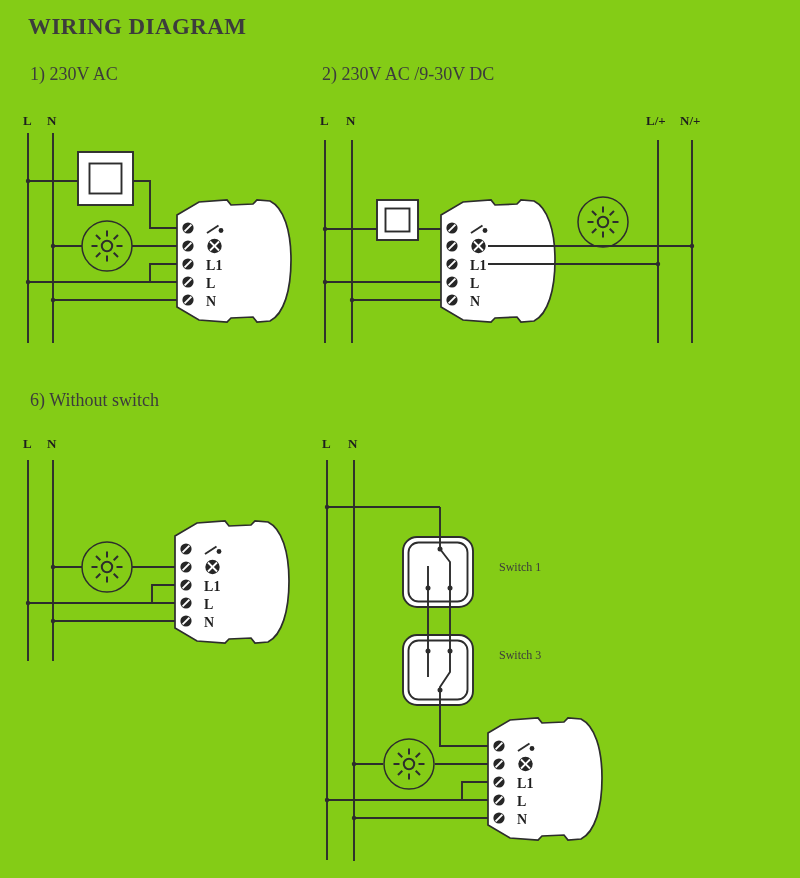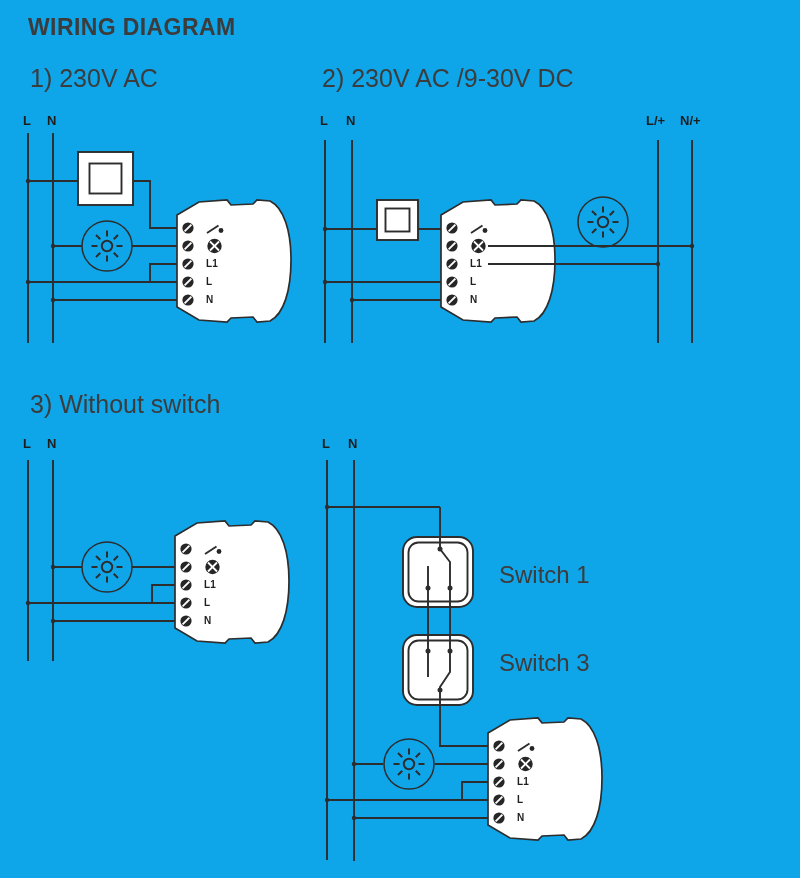--- a/index.html
+++ b/index.html
@@ -1,24 +1,24 @@
 <!DOCTYPE html>
 <html><head>
 <meta charset="utf-8">
 <style>
   html,body{margin:0;padding:0;background:#fff;}
-  .page{position:relative;width:800px;height:878px;background:#0ea5e9;overflow:hidden;
-        font-family:Liberation Sans, sans-serif;color:#3c3c3c;}
+  .page{position:relative;width:800px;height:878px;background:#84cc16;overflow:hidden;
+        font-family:Liberation Serif, serif;color:#3c3c3c;}
   .page svg{position:absolute;left:0;top:0;}
   .lbl{position:absolute;white-space:nowrap;line-height:1.15;}
   .title{font-size:23px;font-weight:600;letter-spacing:.4px;color:#3c3c3c;}
-  .cap{font-size:25px;color:#3c3c3c;}
+  .cap{font-size:18px;color:#3c3c3c;}
   .bus{font-size:13px;font-weight:700;color:#1e1e1e;}
-  .term{font-size:10px;font-weight:700;color:#1e1e1e;letter-spacing:.2px;}
-  .swlbl{font-size:24px;color:#3c3c3c;}
+  .term{font-size:14px;font-weight:700;color:#1e1e1e;letter-spacing:.2px;}
+  .swlbl{font-size:12px;color:#3c3c3c;}
 </style>
 </head>
 <body>
 
 <div class="page">
 
   <svg width="800" height="878" viewBox="0 0 800 878">
     <defs>
       <g id="screw">
         <circle r="5.6" fill="#262626" stroke="none"></circle>
@@ -135,21 +135,21 @@
         </g>
         <use href="#lamp" transform="translate(409,764)"></use>
       </g>
     </g>
   </svg>
 
   <div class="lbl title" style="left:28px;top:14px">WIRING DIAGRAM</div>
 
   <div class="lbl cap" style="left:30px;top:64px">1) 230V AC</div>
   <div class="lbl cap" style="left:322px;top:64px">2) 230V AC /9-30V DC</div>
-  <div class="lbl cap" style="left:30px;top:390px">3) Without switch</div>
+  <div class="lbl cap" style="left:30px;top:390px">6) Without switch</div>
 
   <div class="lbl bus" style="left:23px;top:114px">L</div>
   <div class="lbl bus" style="left:47px;top:114px">N</div>
 
   <div class="lbl bus" style="left:320px;top:114px">L</div>
   <div class="lbl bus" style="left:346px;top:114px">N</div>
   <div class="lbl bus" style="left:646px;top:114px">L/+</div>
   <div class="lbl bus" style="left:680px;top:114px">N/+</div>
 
   <div class="lbl bus" style="left:23px;top:437px">L</div>

